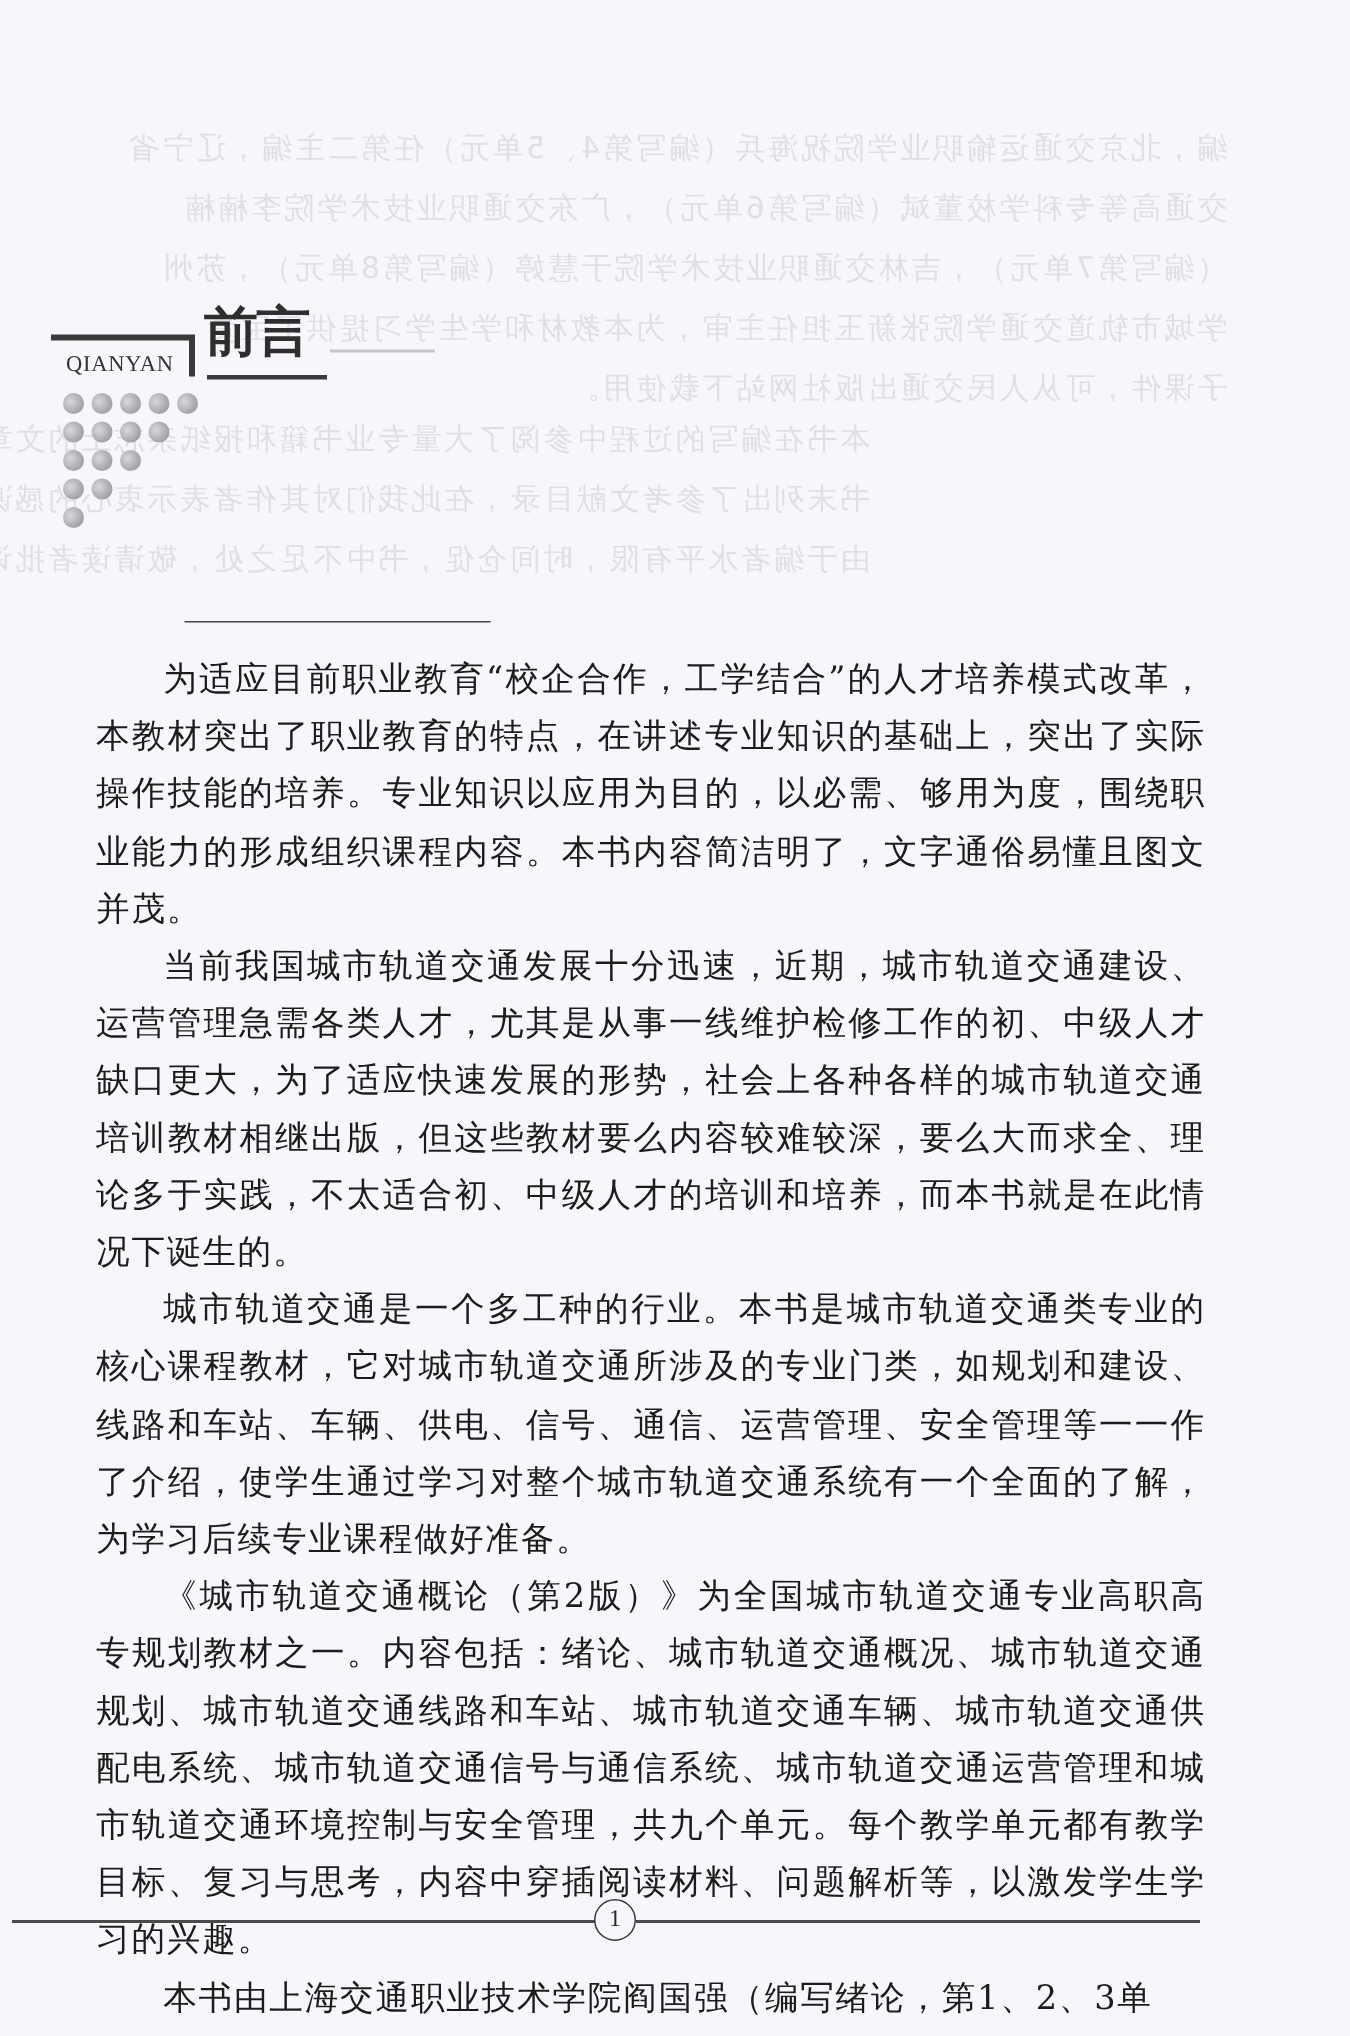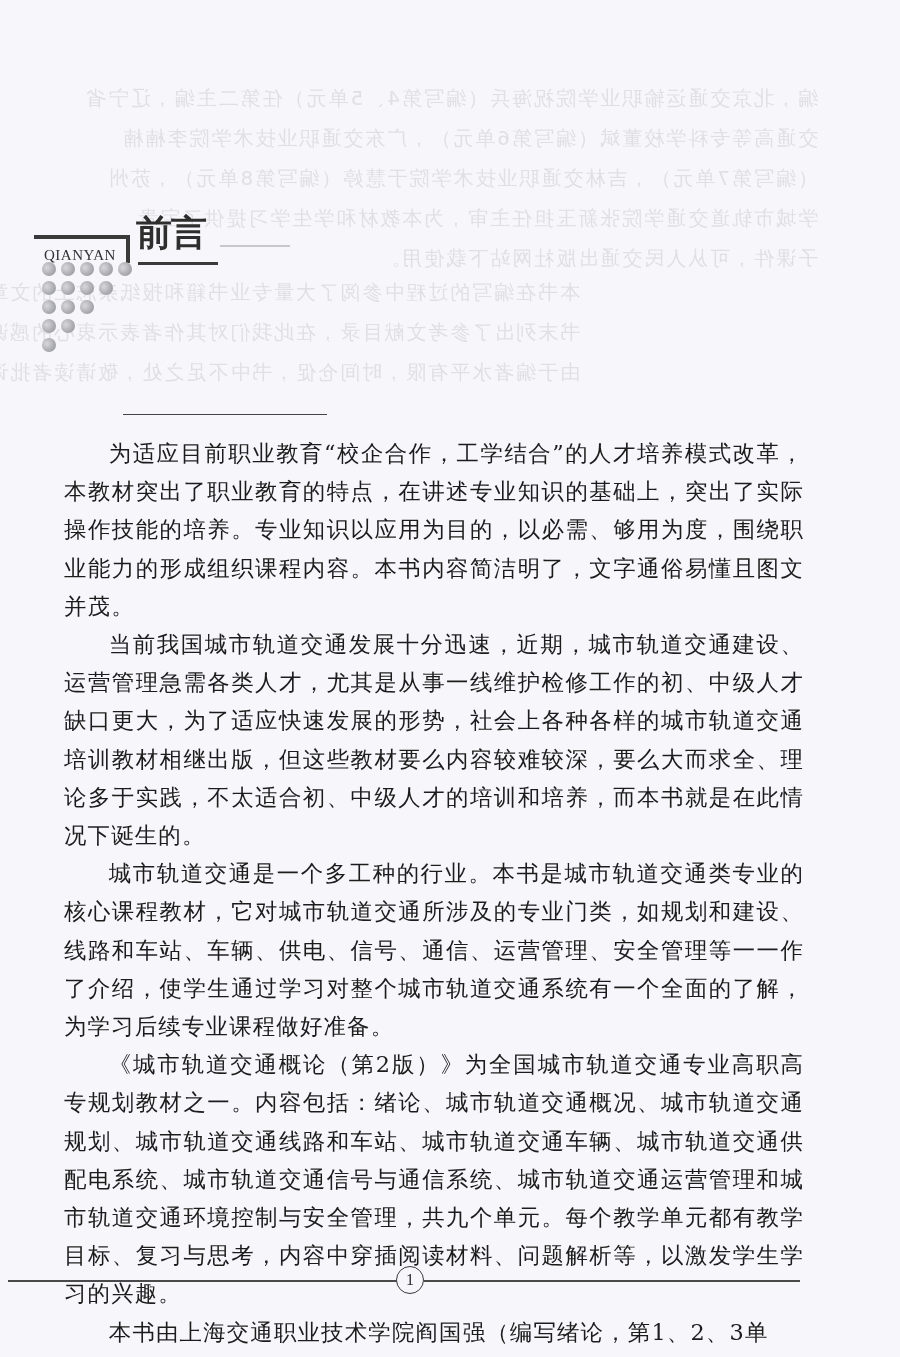--- a/index.html
+++ b/index.html
@@ -10,21 +10,21 @@
     color:#1e1e1e;
   }
   .ghost {
     position:absolute; left:118px; top:78px; width:700px;
     color:#d9d8de; font-size:20px; line-height:40px;
     transform:scaleX(-1); letter-spacing:2px;
     font-family:"DejaVu Sans","Liberation Sans",sans-serif;
     white-space:nowrap; opacity:0.75;
   }
   .ghost2 { top:262px; left:360px; width:440px; }
-  .header { position:absolute; left:30px; top:220px; width:300px; height:60px;text-align:right; }
+  .header { position:absolute; left:30px; top:208px; width:300px; height:60px;text-align:right; }
   .header .topline {
     position:absolute; left:4px; top:15px; width:92px; height:4px; background:#3a3a3a;
   }
   .header .step {
     position:absolute; left:96px; top:15px; width:4px; height:28px; background:#3a3a3a;
   }
   .header .kicker {
     position:absolute; left:14px; top:27px; font-size:15px; color:#333;
     font-family:"Liberation Serif","DejaVu Serif",serif; letter-spacing:0.5px;
   }

